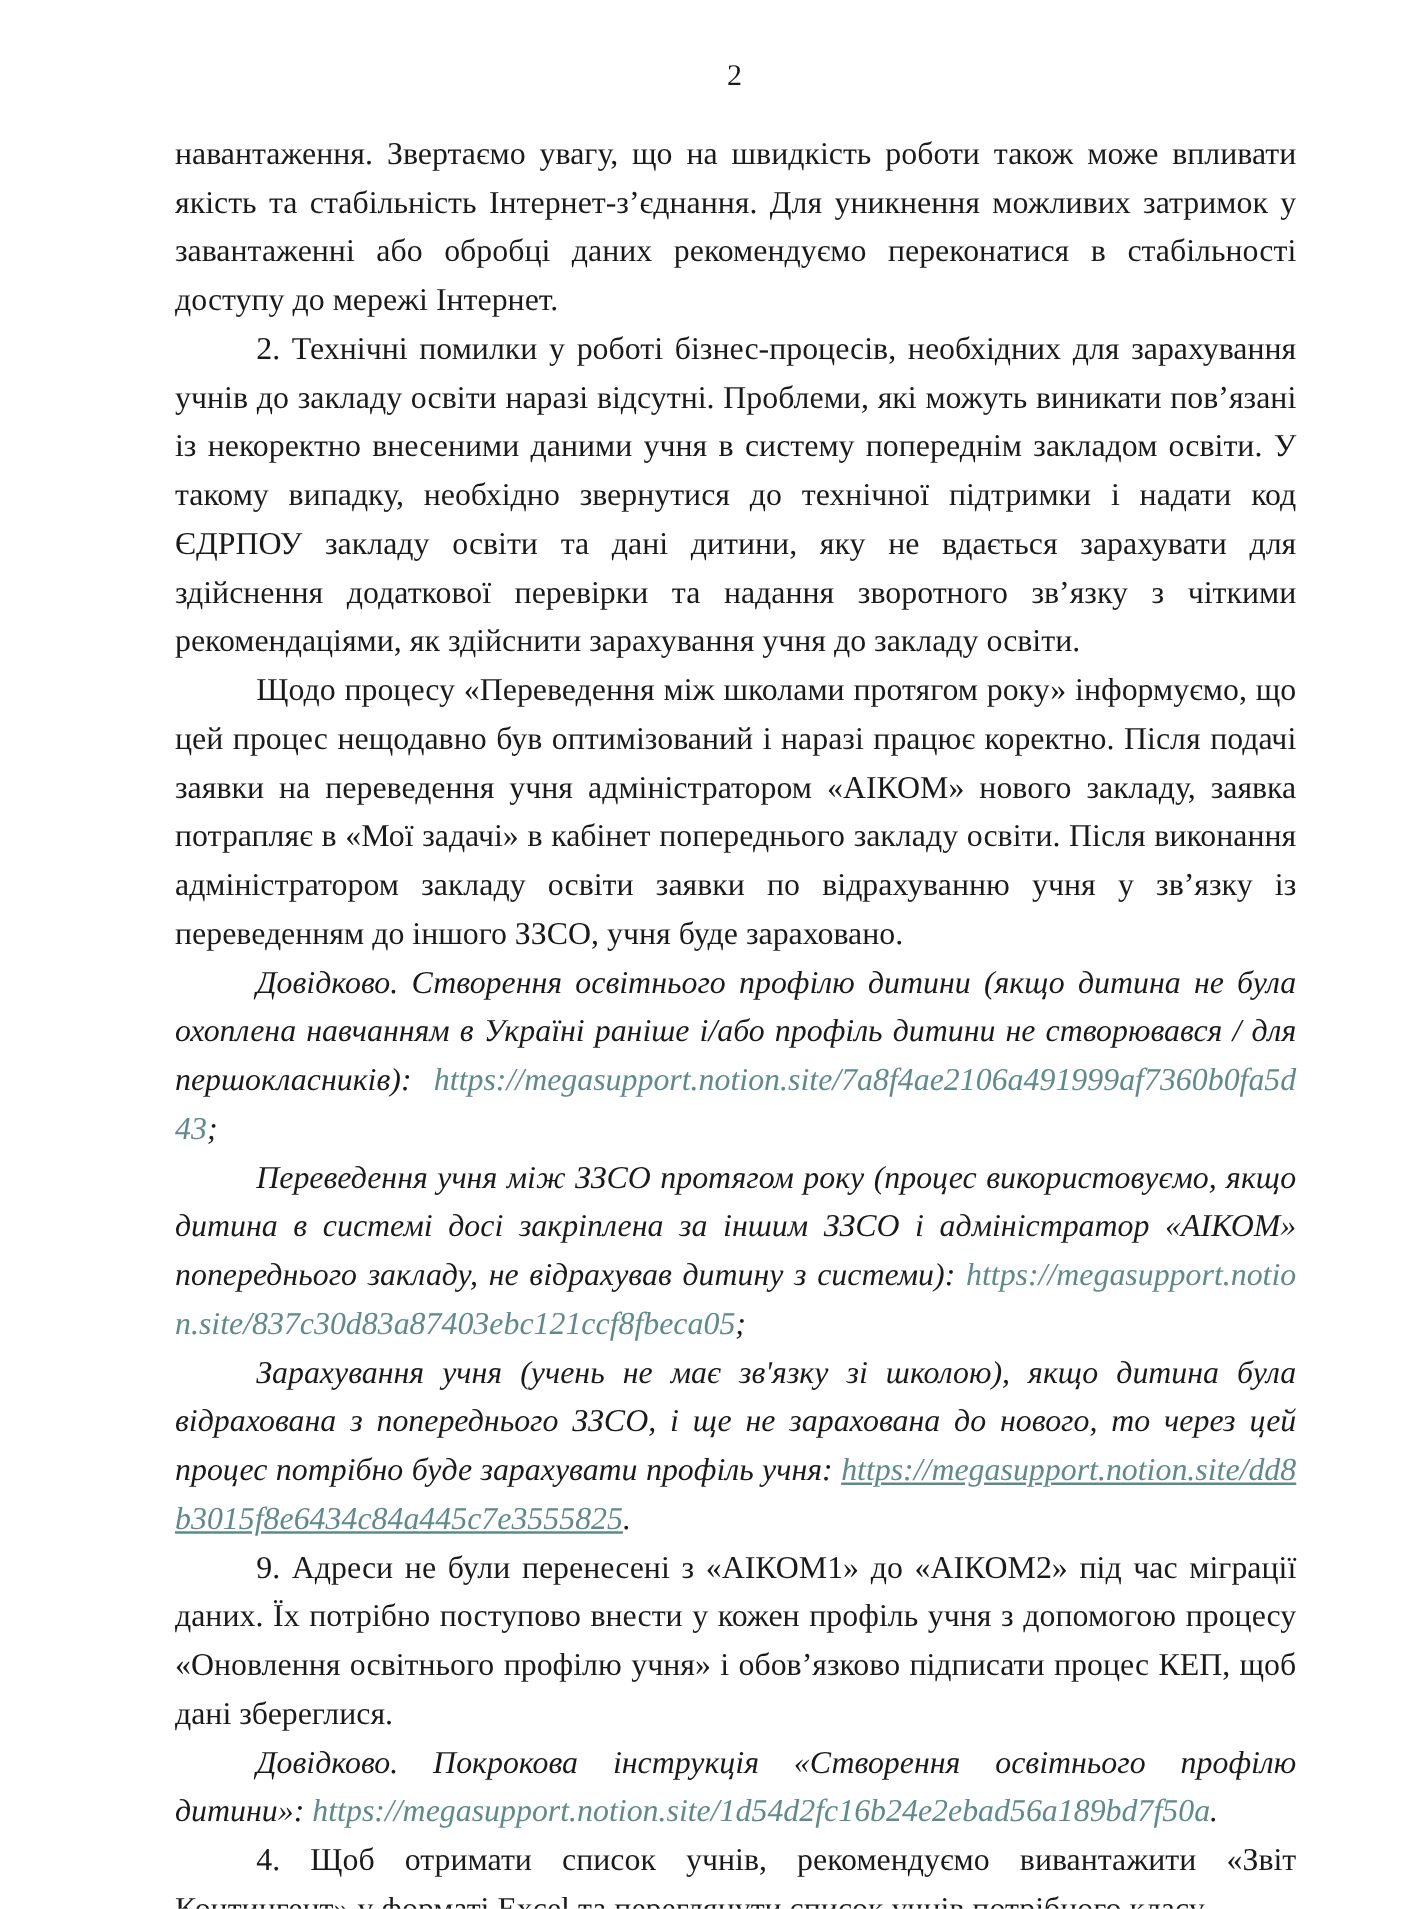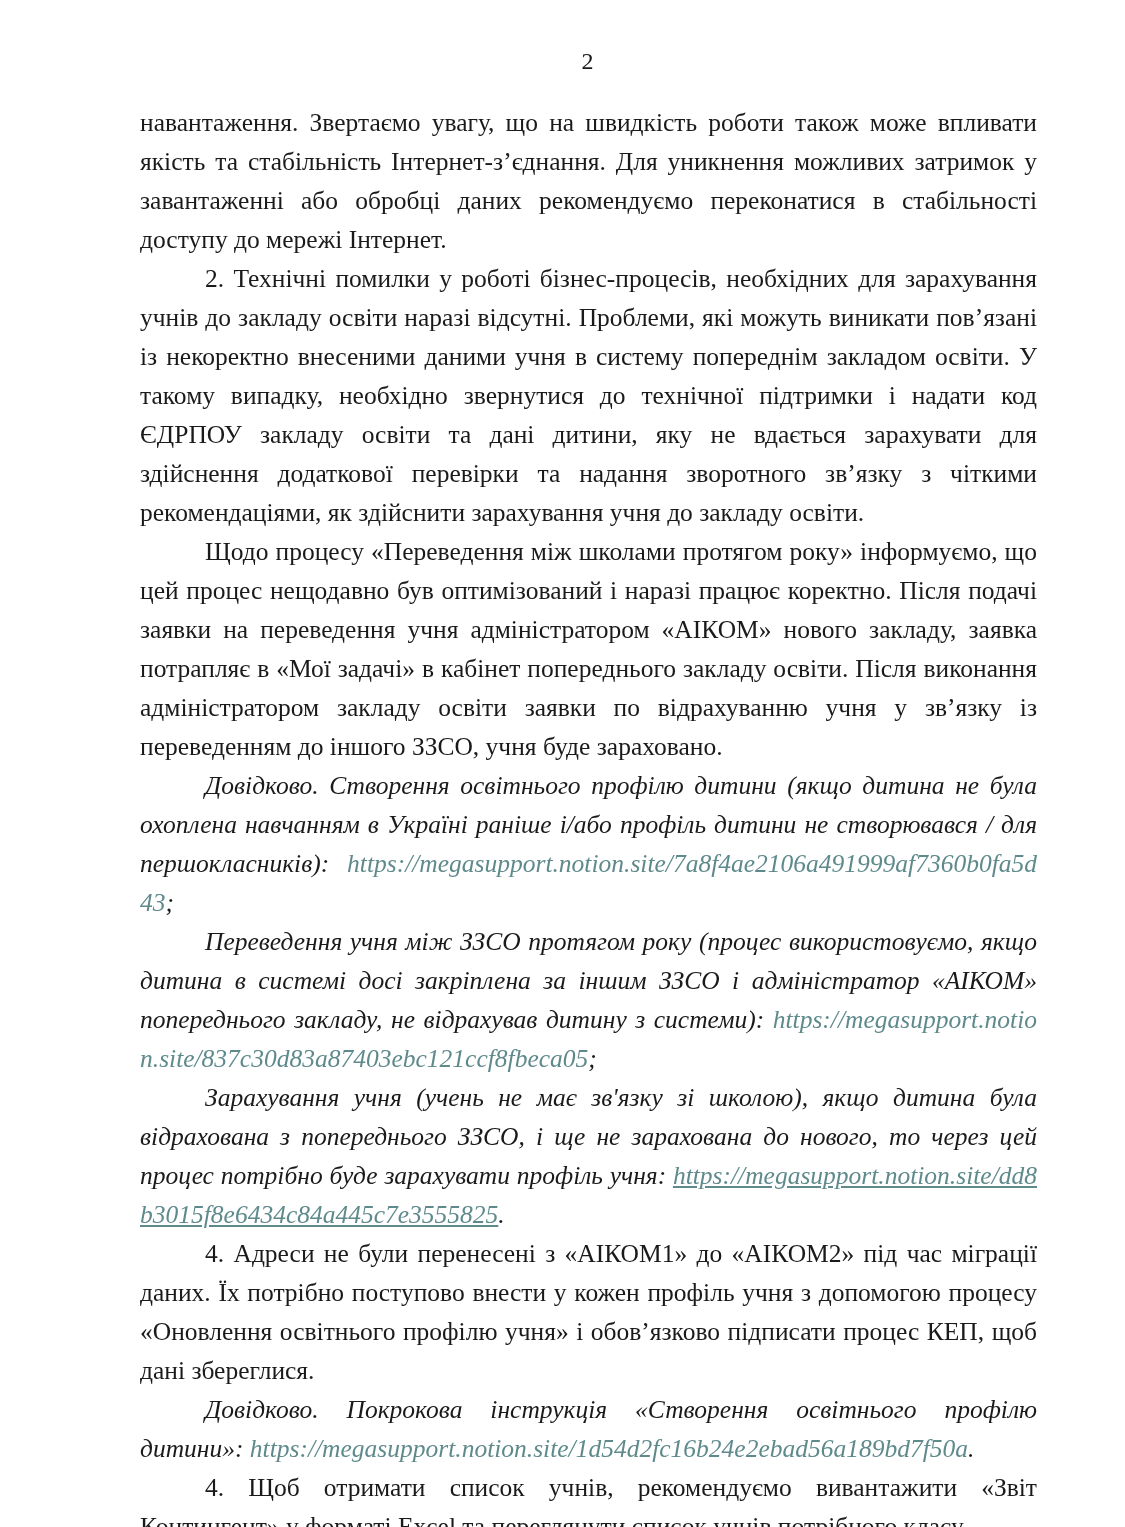--- a/index.html
+++ b/index.html
@@ -33,19 +33,19 @@
     <p>навантаження. Звертаємо увагу, що на швидкість роботи також може впливати якість та стабільність Інтернет-з’єднання. Для уникнення можливих затримок у завантаженні або обробці даних рекомендуємо переконатися в стабільності доступу до мережі Інтернет.</p>
     <p class="ind">2. Технічні помилки у роботі бізнес-процесів, необхідних для зарахування учнів до закладу освіти наразі відсутні. Проблеми, які можуть виникати пов’язані із некоректно внесеними даними учня в систему попереднім закладом освіти. У такому випадку, необхідно звернутися до технічної підтримки і надати код ЄДРПОУ закладу освіти та дані дитини, яку не вдається зарахувати для здійснення додаткової перевірки та надання зворотного зв’язку з чіткими рекомендаціями, як здійснити зарахування учня до закладу освіти.</p>
     <p class="ind">Щодо процесу «Переведення між школами протягом року» інформуємо, що цей процес нещодавно був оптимізований і наразі працює коректно. Після подачі заявки на переведення учня адміністратором «АІКОМ» нового закладу, заявка потрапляє в «Мої задачі» в кабінет попереднього закладу освіти. Після виконання адміністратором закладу освіти заявки по відрахуванню учня у зв’язку із переведенням до іншого ЗЗСО, учня буде зараховано.</p>
 
     <p class="ind it"><span>Довідково. Створення освітнього профілю дитини (якщо дитина не була охоплена навчанням в Україні раніше і/або профіль дитини не створювався / для першокласників): </span><a class="lnk">https://megasupport.notion.site/7a8f4ae2106a491999af7360b0fa5d43</a><span>;</span></p>
 
     <p class="ind it"><span>Переведення учня між ЗЗСО протягом року (процес використовуємо, якщо дитина в системі досі закріплена за іншим ЗЗСО і адміністратор «АІКОМ» попереднього закладу, не відрахував дитину з системи): </span><a class="lnk">https://megasupport.notion.site/837c30d83a87403ebc121ccf8fbeca05</a><span>;</span></p>
 
     <p class="ind it"><span>Зарахування учня (учень не має зв'язку зі школою), якщо дитина була відрахована з попереднього ЗЗСО, і ще не зарахована до нового, то через цей процес потрібно буде зарахувати профіль учня: </span><a class="lnk u">https://megasupport.notion.site/dd8b3015f8e6434c84a445c7e3555825</a><span>.</span></p>
 
-    <p class="ind">4. Адреси не були перенесені з «АІКОМ1» до «АІКОМ2» під час міграції даних. Їх потрібно поступово внести у кожен профіль учня з допомогою процесу «Оновлення освітнього профілю учня»  і обов’язково підписати процес КЕП, щоб дані збереглися.</p>
+    <p class="ind">9. Адреси не були перенесені з «АІКОМ1» до «АІКОМ2» під час міграції даних. Їх потрібно поступово внести у кожен профіль учня з допомогою процесу «Оновлення освітнього профілю учня»  і обов’язково підписати процес КЕП, щоб дані збереглися.</p>
 
     <p class="ind it"><span>Довідково. Покрокова інструкція «Створення освітнього профілю дитини»: </span><a class="lnk">https://megasupport.notion.site/1d54d2fc16b24e2ebad56a189bd7f50a</a><span>.</span></p>
 
     <p class="ind">4. Щоб отримати список учнів, рекомендуємо вивантажити «Звіт Контингент» у форматі Excel та переглянути список учнів потрібного класу.</p>
   </div>
 </div>
 
 </body></html>

